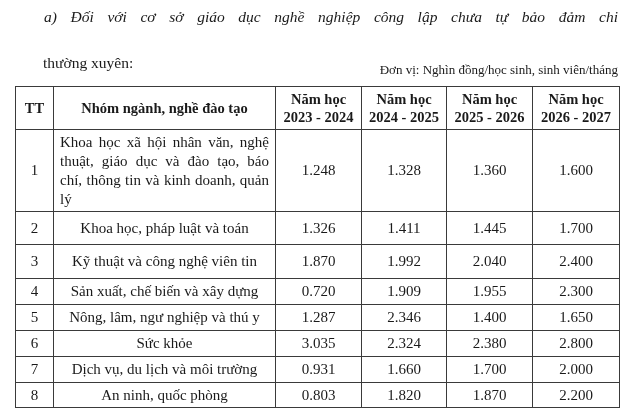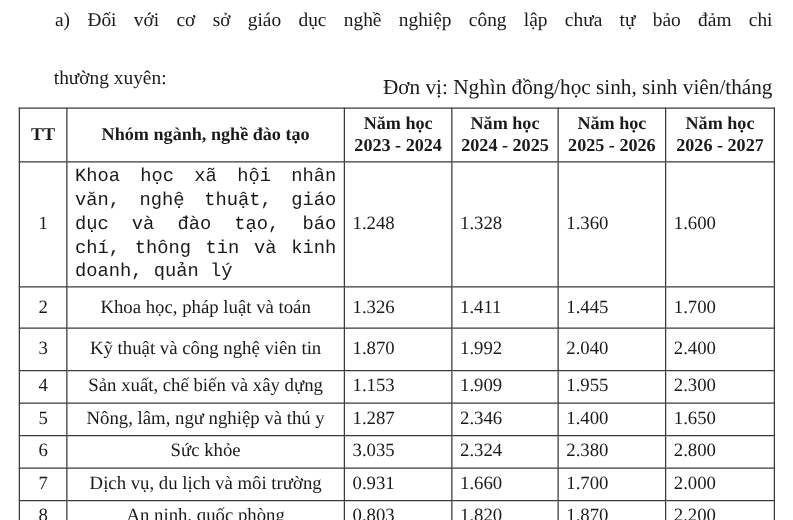--- a/index.html
+++ b/index.html
@@ -18,27 +18,27 @@
     .intro {
       position: absolute;
       left: 44px;
       top: 6px;
       width: 574px;
       font-size: 15.5px;
       line-height: 22px;
       text-align: justify;
       text-align-last: auto;
     }
-    .intro .l1 { display: block; text-align: justify; text-align-last: justify; }
+    .intro .l1 { display: block; text-align: justify; text-align-last: justify; font-style: italic; }
     .intro .l2 { display: block; margin-left: -1px; margin-top: 24px; }
     .unit {
       position: absolute;
       right: 16px;
       top: 60px;
-      font-size: 17px;
+      font-size: 13px;
       line-height: 20px;
       white-space: nowrap;
     }
     table.data {
       position: absolute;
       left: 15px;
       top: 86px;
       width: 604px;
       border-collapse: collapse;
       table-layout: fixed;
@@ -51,23 +51,23 @@
     }
     table.data th {
       font-weight: bold;
       text-align: center;
       font-size: 14.5px;
       line-height: 18px;
       height: 42px;
       padding: 0 2px;
     }
     td.tt { text-align: center; }
-    td.num { text-align: left; }
+    td.num { text-align: center; }
     td.name { text-align: center; line-height: 19px; }
-    td.name.multi { text-align: justify; text-align-last: left; padding-top: 2px; padding-bottom: 2px; font-family: Liberation Mono, monospace; }
+    td.name.multi { text-align: justify; text-align-last: left; padding-top: 2px; padding-bottom: 2px; }
     tr.r1 td { height: 77px; }
     tr.r2 td { height: 32px; }
     tr.r3 td { height: 33px; }
     tr.r4 td { height: 25px; }
     tr.r5 td { height: 25px; }
     tr.r6 td { height: 25px; }
     tr.r7 td { height: 25px; }
     tr.r8 td { height: 24px; }
   </style>
 </head>
@@ -120,21 +120,21 @@
       <td class="tt">3</td>
       <td class="name">Kỹ thuật và công nghệ viên tin</td>
       <td class="num">1.870</td>
       <td class="num">1.992</td>
       <td class="num">2.040</td>
       <td class="num">2.400</td>
     </tr>
     <tr class="r4">
       <td class="tt">4</td>
       <td class="name">Sản xuất, chế biến và xây dựng</td>
-      <td class="num">1.153</td>
+      <td class="num">0.720</td>
       <td class="num">1.909</td>
       <td class="num">1.955</td>
       <td class="num">2.300</td>
     </tr>
     <tr class="r5">
       <td class="tt">5</td>
       <td class="name">Nông, lâm, ngư nghiệp và thú y</td>
       <td class="num">1.287</td>
       <td class="num">2.346</td>
       <td class="num">1.400</td>

